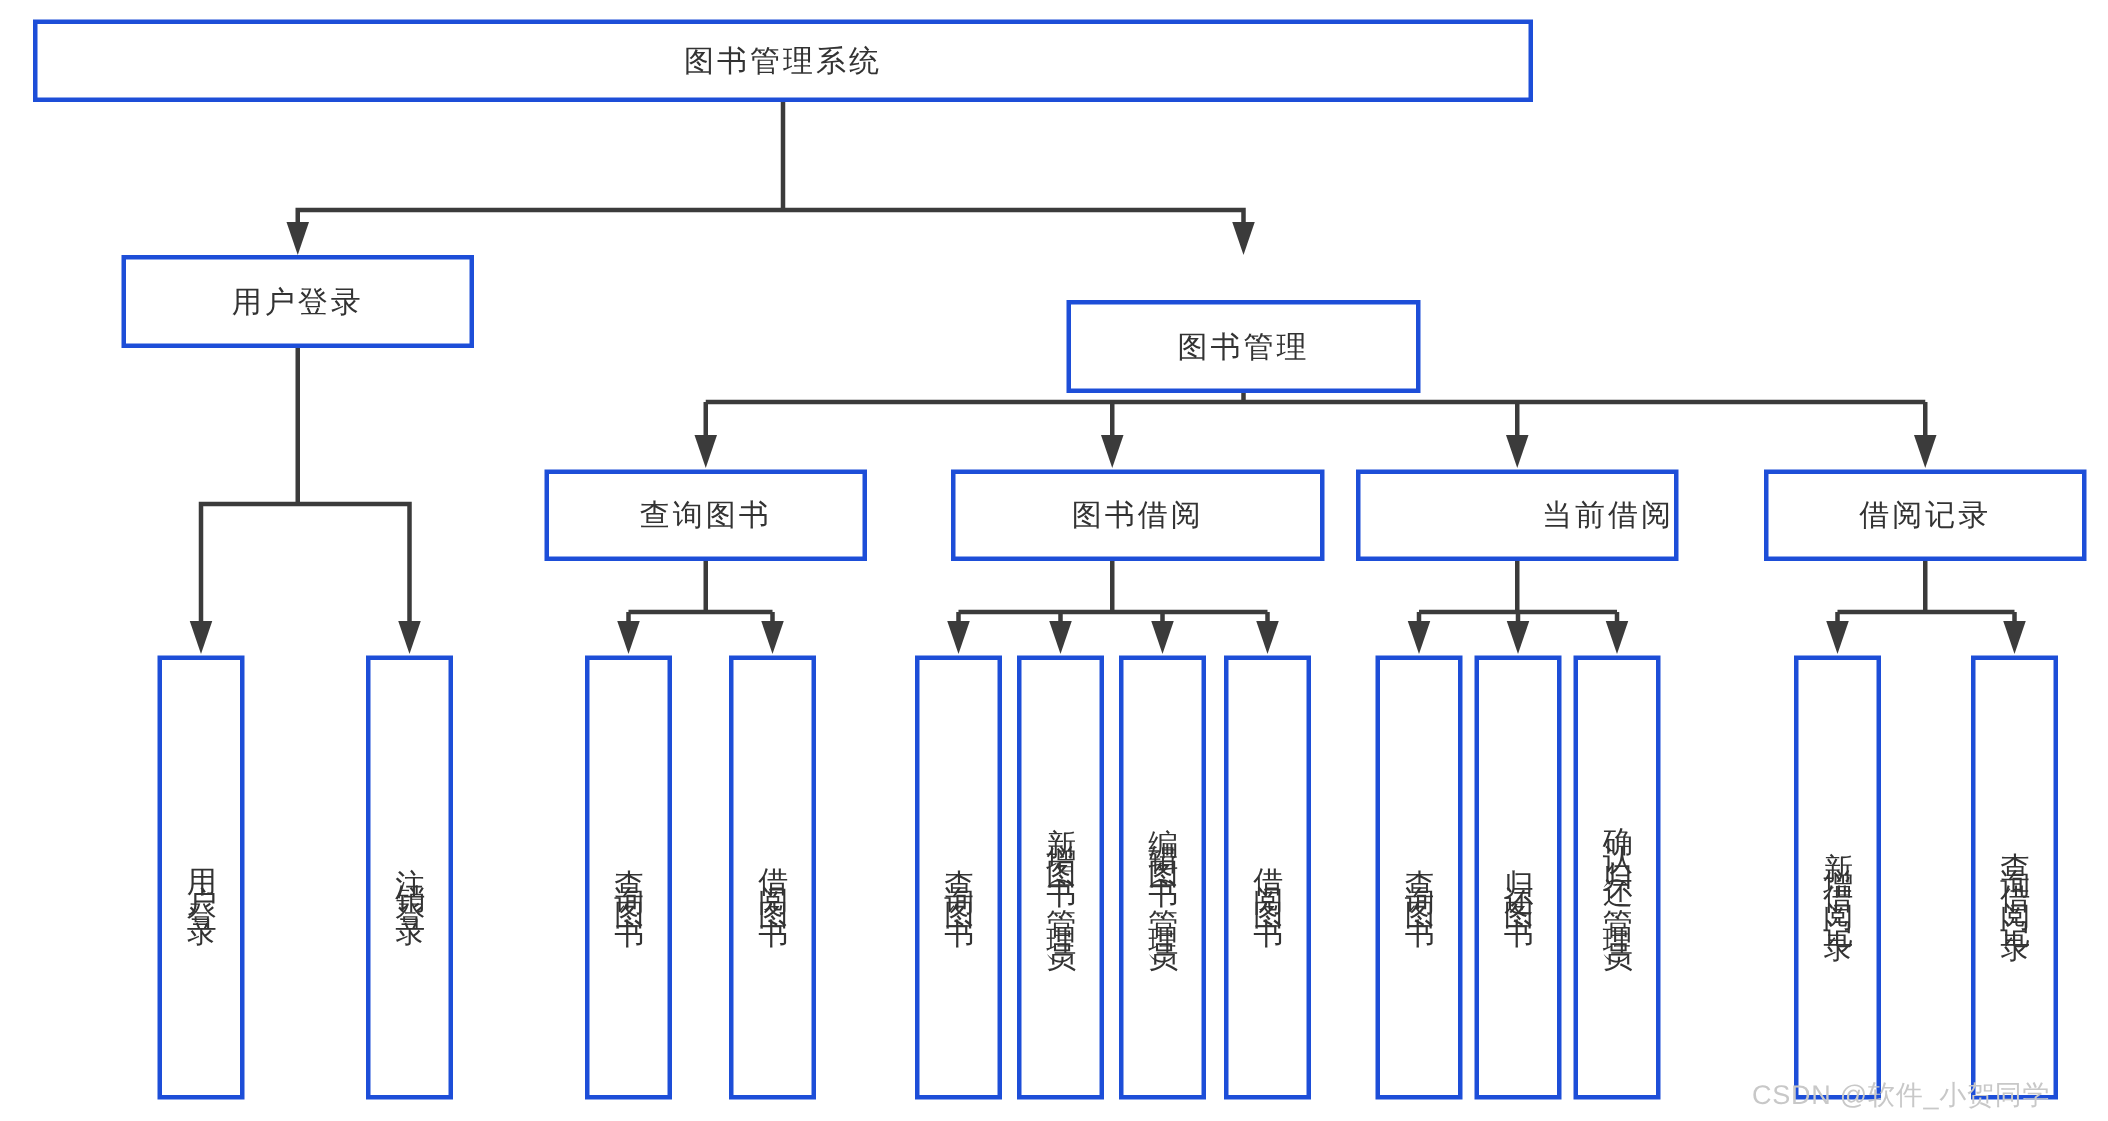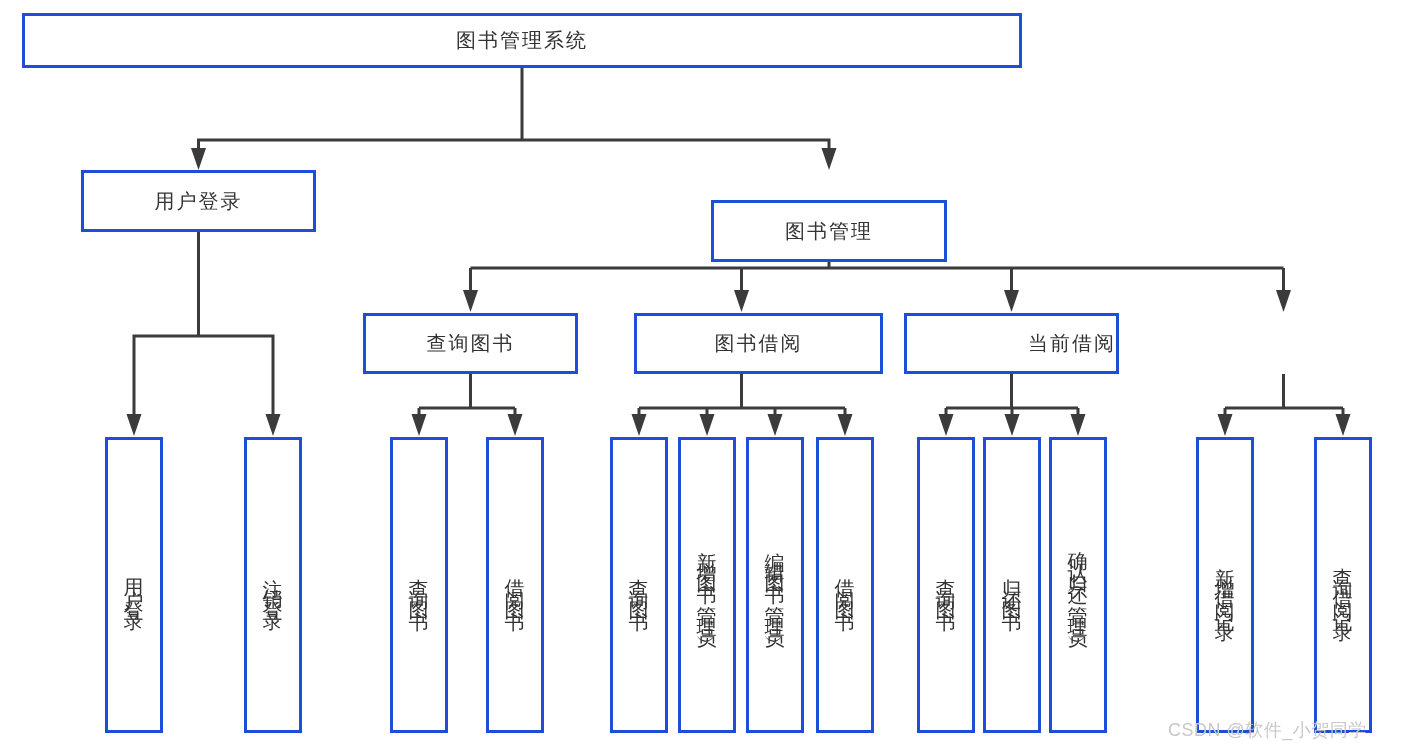--- a/index.html
+++ b/index.html
@@ -113,20 +113,23 @@
 
   <div class="box n-newrec">
     <span class="hlabel">查询图书</span>
   </div>
   <div class="box n-borrow">
     <span class="hlabel">图书借阅</span>
   </div>
   <div class="box n-current">
     <span class="hlabel">当前借阅</span>
   </div>
+  <div class="box n-records">
+    <span class="hlabel">借阅记录</span>
+  </div>
 
   <div class="box leaf l-userlogin">
     <span class="vtext">用户登录</span>
   </div>
   <div class="box leaf l-logout">
     <span class="vtext">注销登录</span>
   </div>
   <div class="box leaf l-recq">
     <span class="vtext">查询图书</span>
   </div>

